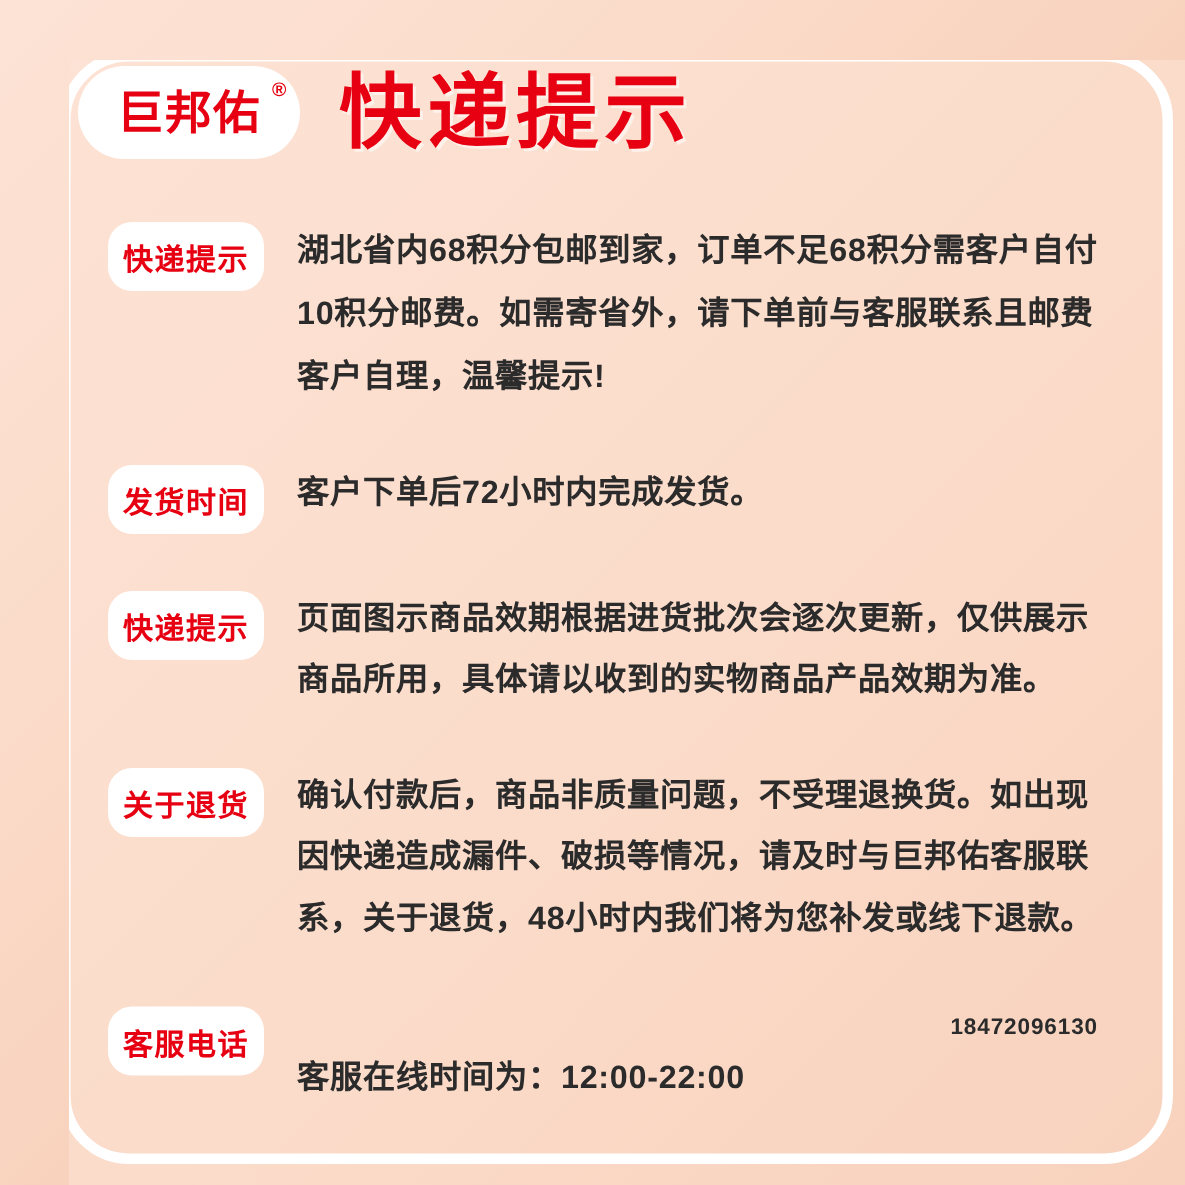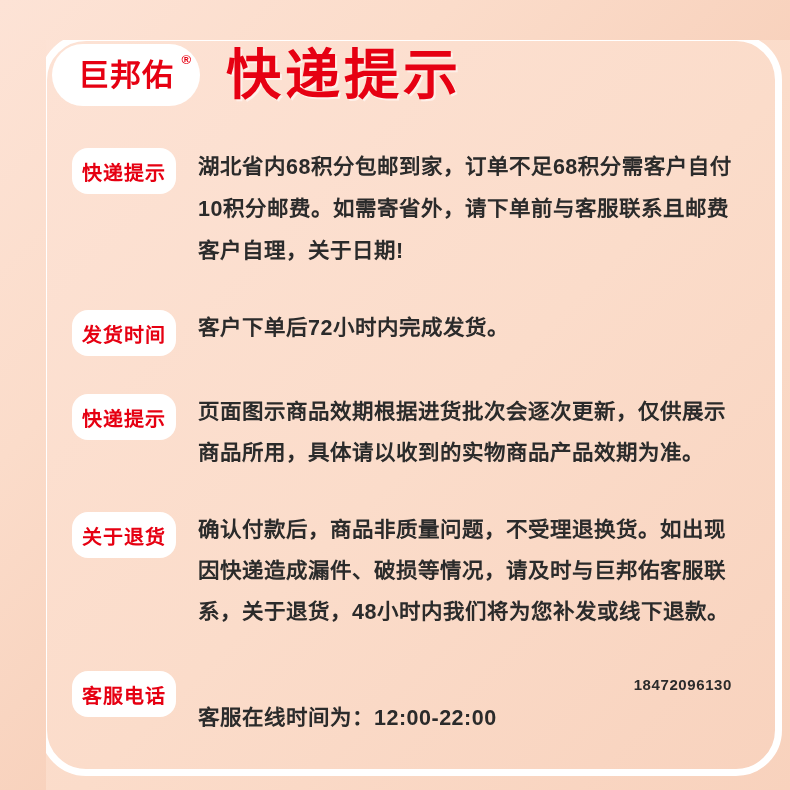--- a/index.html
+++ b/index.html
@@ -161,21 +161,21 @@
       <span class="logo-text">巨邦佑</span>
       <span class="logo-reg">®</span>
     </div>
     <div class="title">快递提示</div>
   </div>
 
   <div class="rows">
 
     <div class="row row-shipping">
       <div class="tag">快递提示</div>
-      <div class="body">湖北省内68积分包邮到家，订单不足68积分需客户自付10积分邮费。如需寄省外，请下单前与客服联系且邮费客户自理，关于日期!</div>
+      <div class="body">湖北省内68积分包邮到家，订单不足68积分需客户自付10积分邮费。如需寄省外，请下单前与客服联系且邮费客户自理，温馨提示!</div>
     </div>
 
     <div class="row">
       <div class="tag">发货时间</div>
       <div class="body">客户下单后72小时内完成发货。</div>
     </div>
 
     <div class="row">
       <div class="tag">快递提示</div>
       <div class="body">页面图示商品效期根据进货批次会逐次更新，仅供展示商品所用，具体请以收到的实物商品产品效期为准。</div>

